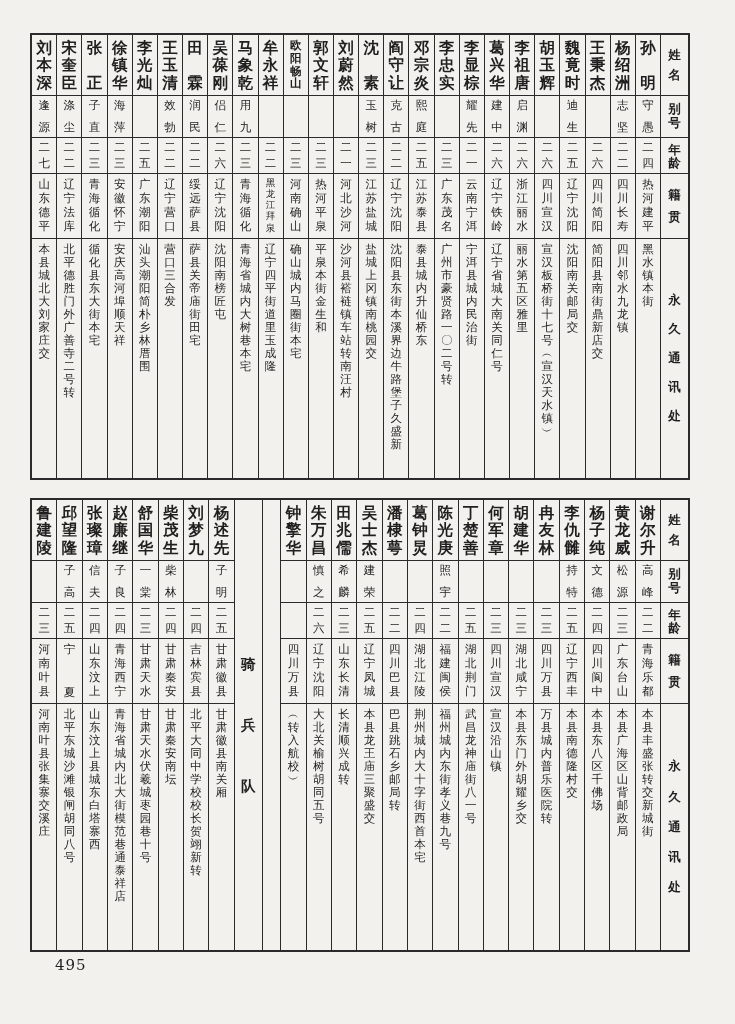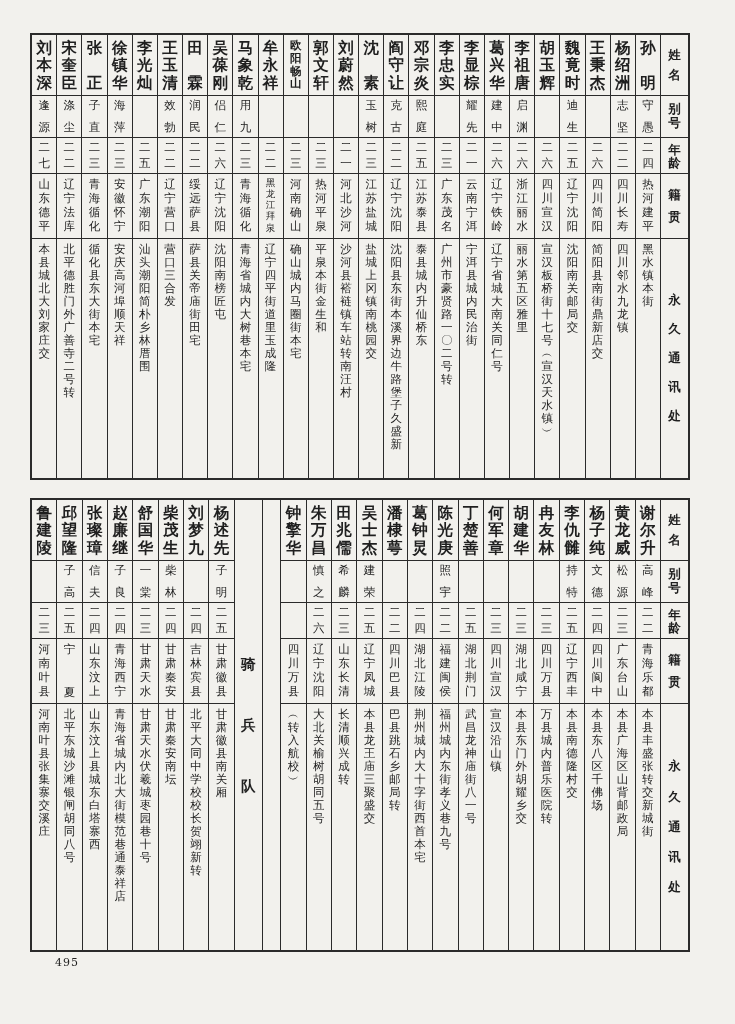--- a/index.html
+++ b/index.html
@@ -64,21 +64,21 @@
   .header-col .cell.addr{justify-content:space-evenly;padding:40px 0;}
 
   .section-label{
     display:flex;flex-direction:column;align-items:center;justify-content:center;
     gap:42px;height:100%;
     font-size:14.5px;font-weight:700;
   }
 
   .page-number{
     position:absolute;left:55px;top:956px;
-    font-size:11px;letter-spacing:1px;
+    font-size:15px;letter-spacing:1px;
     font-family:"DejaVu Serif","Liberation Serif",serif;
   }
 </style>
 </head>
 <body>
 
 <div class="page">
   <div class="vtable" id="table-top">
       <div class="col header-col">
         <div class="cell split name">

